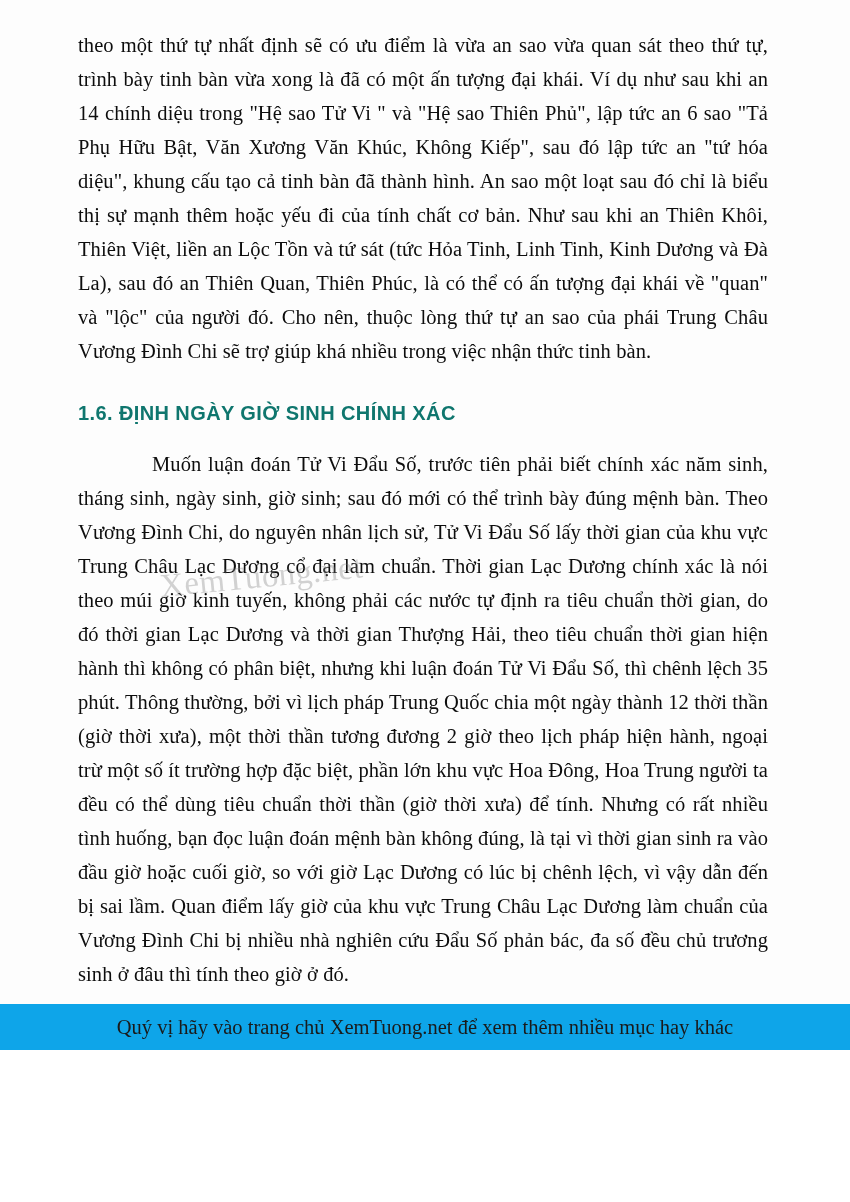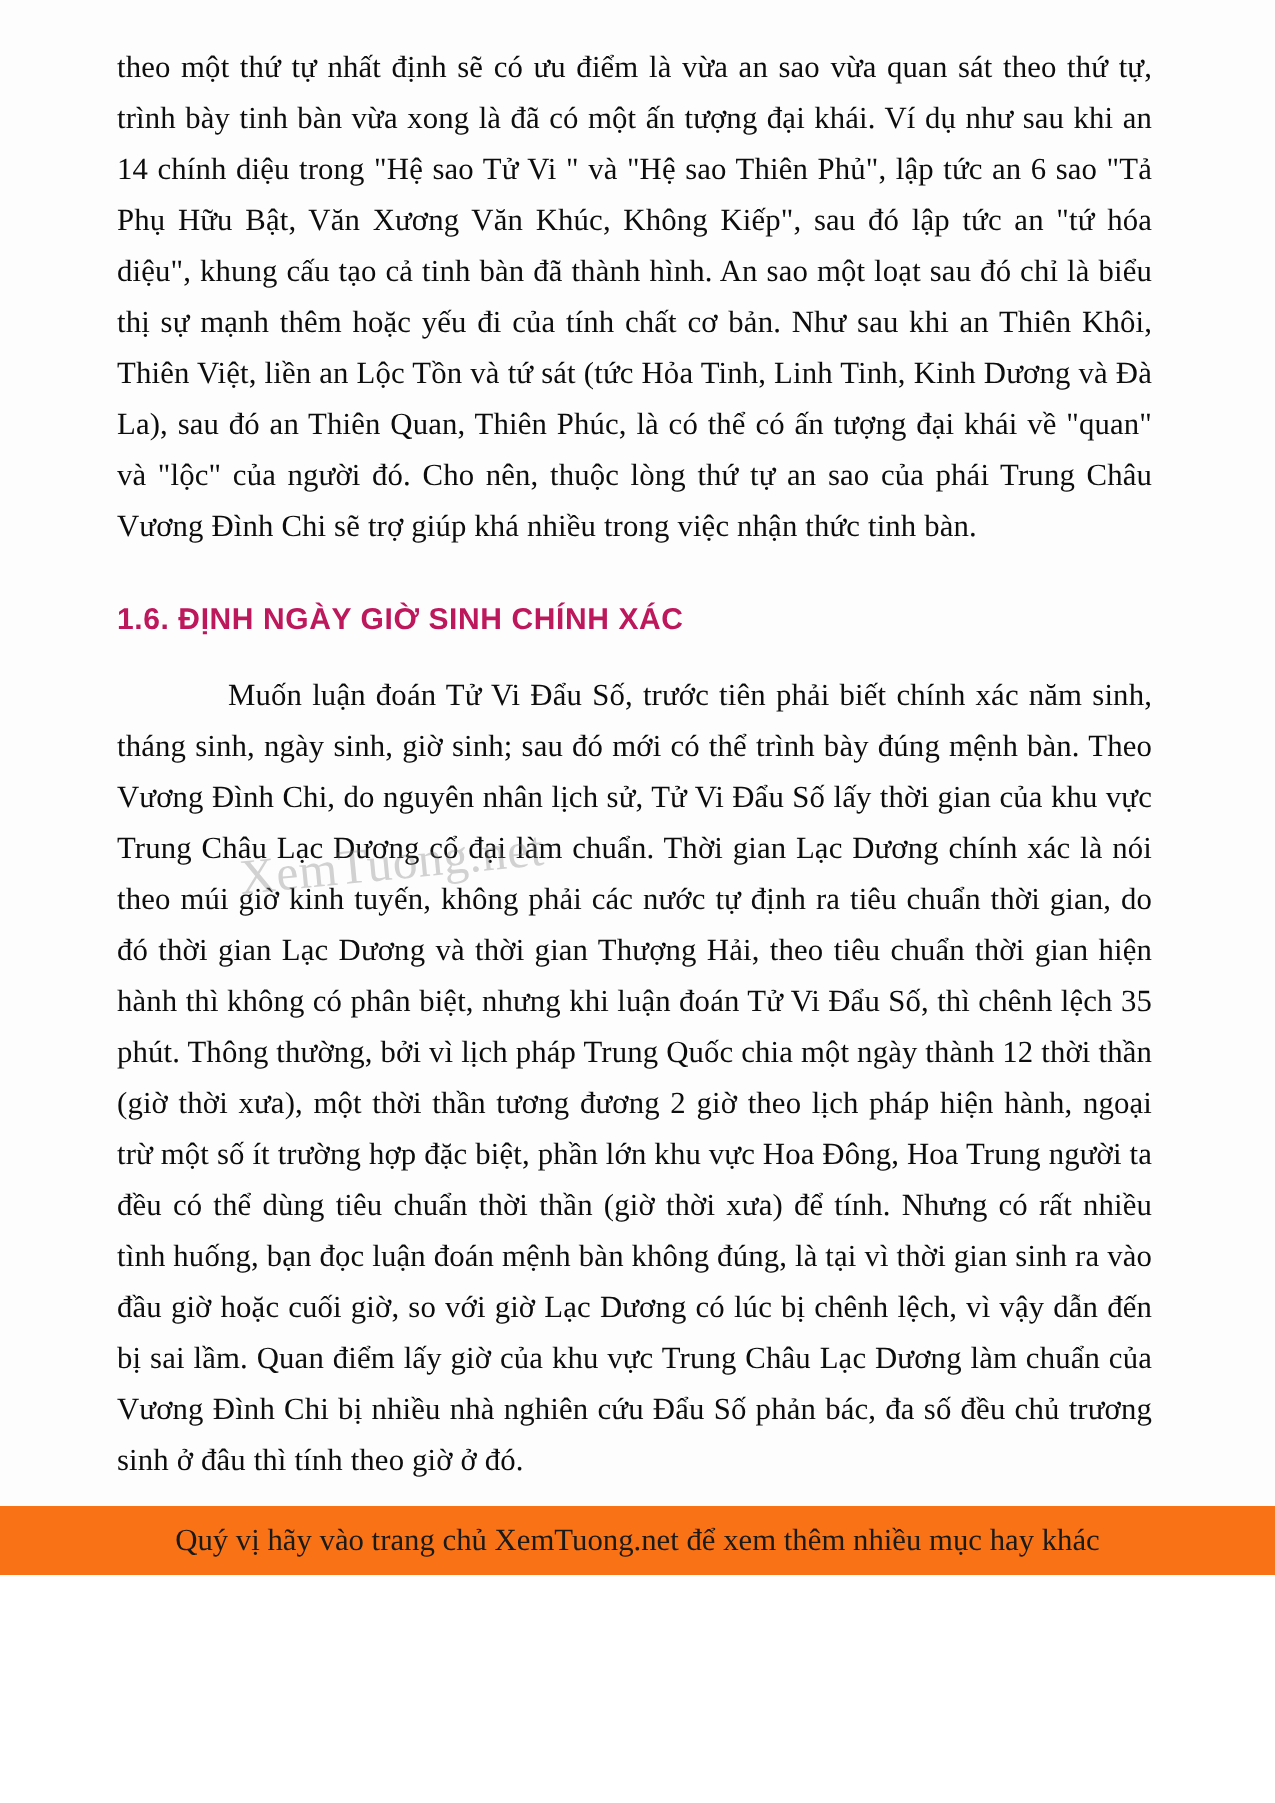--- a/index.html
+++ b/index.html
@@ -45,21 +45,21 @@
 
   .para + .para {
     margin-top: 0;
   }
 
   .heading {
     font-family: "Liberation Sans", sans-serif;
     font-weight: bold;
     font-size: 20px;
     letter-spacing: 0.4px;
-    color: #be185d;
+    color: #0f766e;
     margin: 34px 0 22px 0;
   }
 
   
   .watermark {
     position: absolute;
     left: 160px;
     top: 568px;
     width: 560px;
     font-family: "Liberation Serif", serif;
@@ -93,21 +93,21 @@
     color: #111;
   }
 
   
   .banner {
     position: absolute;
     left: 0;
     bottom: 0;
     width: 850px;
     height: 46px;
-    background: #f97316;
+    background: #0ea5e9;
     display: flex;
     align-items: center;
     justify-content: center;
   }
   .banner-text {
     font-family: "Liberation Serif", serif;
     font-size: 20.5px;
     color: #1a1a1a;
     white-space: nowrap;
   }

